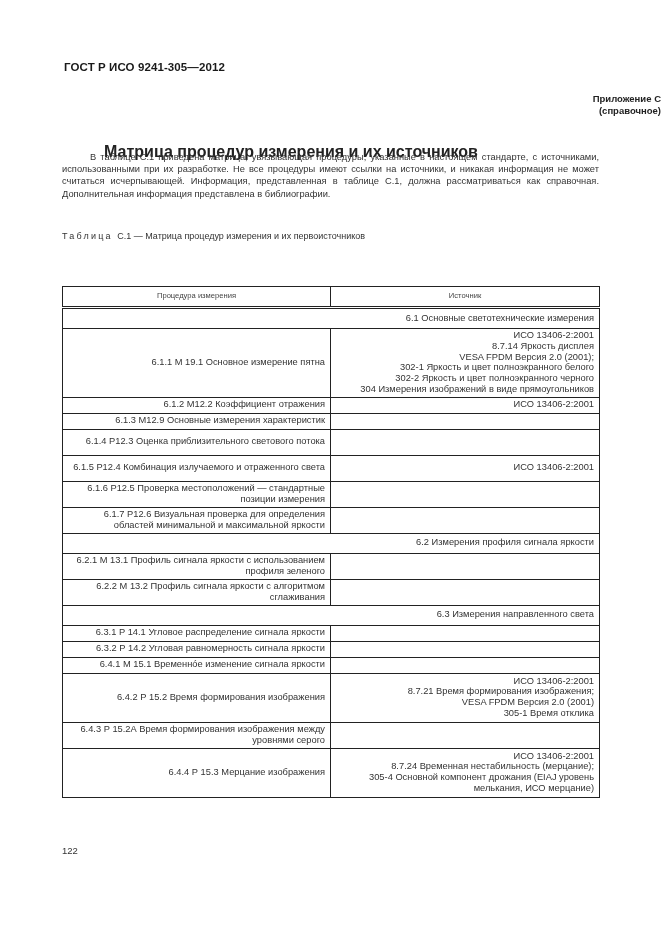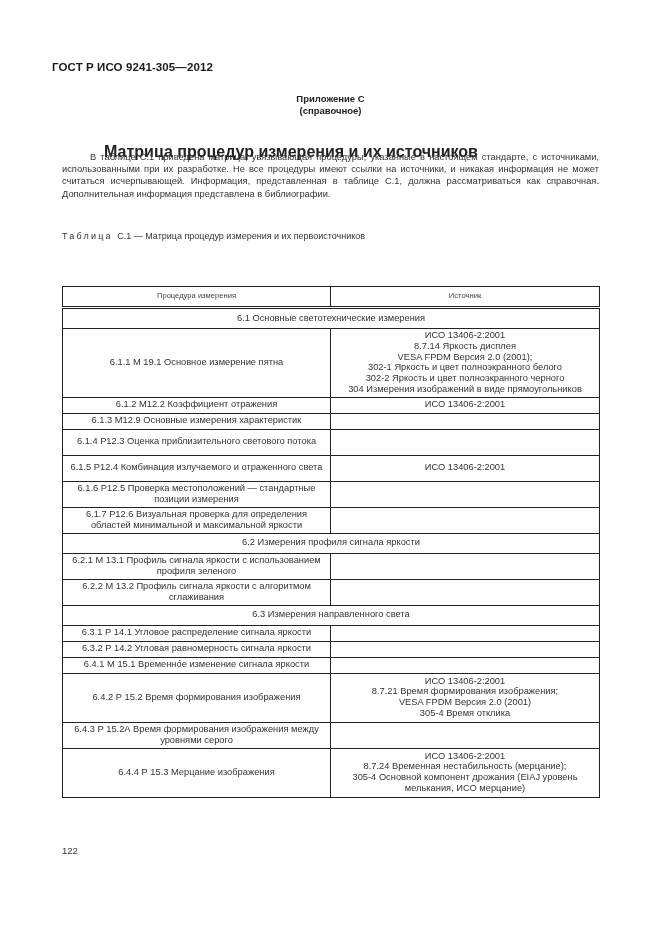--- a/index.html
+++ b/index.html
@@ -10,33 +10,33 @@
     body {
       width: 661px;
       height: 935px;
       position: relative;
       overflow: hidden;
       font-family: "Liberation Sans", sans-serif;
       color: #2a2a2a;
     }
     .doc-code {
       position: absolute;
-      left: 52px;
+      left: 64px;
       top: 61px;
       font-size: 11.5px;
       font-weight: bold;
       color: #1a1a1a;
       letter-spacing: 0.1px;
     }
     .appendix-title {
       position: absolute;
       left: 0;
       width: 661px;
       top: 93px;
-      text-align: center;
+      text-align: right;
       font-size: 9.5px;
       font-weight: bold;
       line-height: 12px;
       color: #222;
     }
     .section-title {
       position: absolute;
       left: 0;
       width: 582px;
       top: 143px;
@@ -79,21 +79,21 @@
       line-height: 10.8px;
       color: #333;
       margin-top: 36px;
     }
     table.matrix col.c1 { width: 268px; }
     table.matrix col.c2 { width: 269px; }
     table.matrix th, table.matrix td {
       border: 1px solid #222;
       vertical-align: middle;
       padding: 1px 5px 2px 5px;
-      text-align: center;
+      text-align: right;
       font-weight: normal;
     }
     table.matrix thead th {
       height: 16px;
       font-size: 7.6px;
       text-align: center;
       color: #444;
       border-bottom: 3px double #222;
     }
     table.matrix td.group {
@@ -213,21 +213,21 @@
     <tr class="r16">
       <td>6.4.1 М 15.1 Временнóе изменение сигнала яркости</td>
       <td></td>
     </tr>
     <tr class="r49">
       <td>6.4.2 Р 15.2 Время формирования изображения</td>
       <td>
         <span class="src-line">ИСО 13406-2:2001</span>
         <span class="src-line">8.7.21 Время формирования изображения;</span>
         <span class="src-line">VESA FPDM Версия 2.0 (2001)</span>
-        <span class="src-line">305-4 Время отклика</span>
+        <span class="src-line">305-1 Время отклика</span>
       </td>
     </tr>
     <tr class="r27">
       <td>6.4.3 Р 15.2А Время формирования изображения между уровнями серого</td>
       <td></td>
     </tr>
     <tr class="r49">
       <td>6.4.4 Р 15.3 Мерцание изображения</td>
       <td>
         <span class="src-line">ИСО 13406-2:2001</span>

